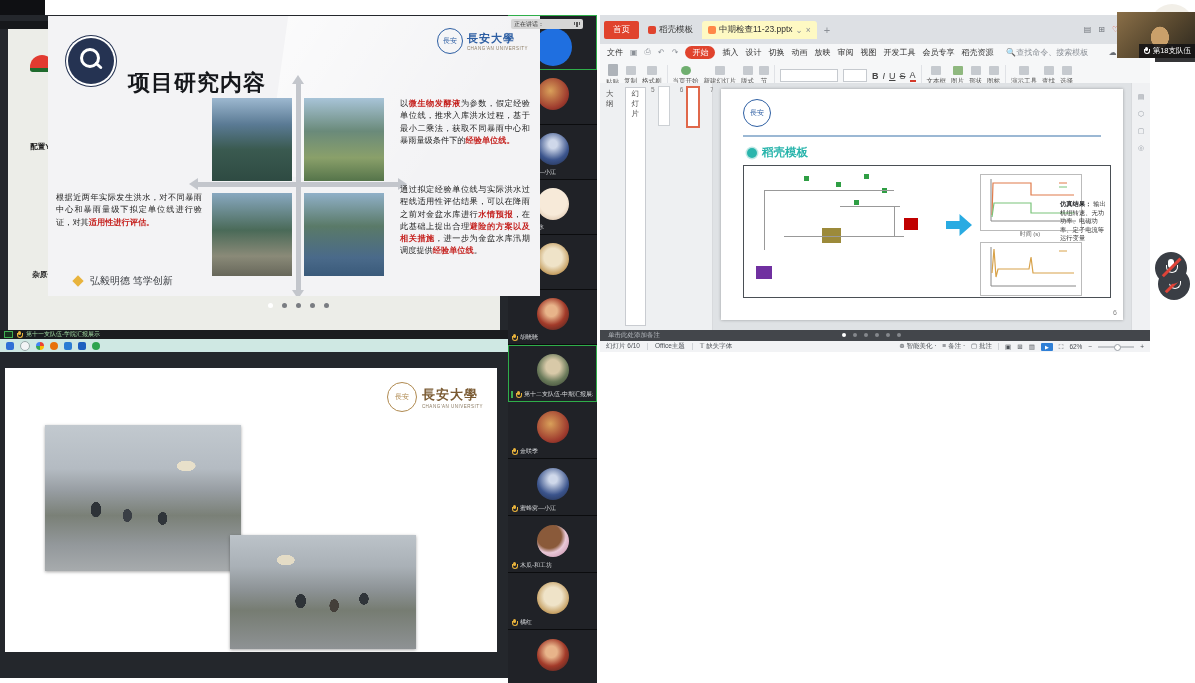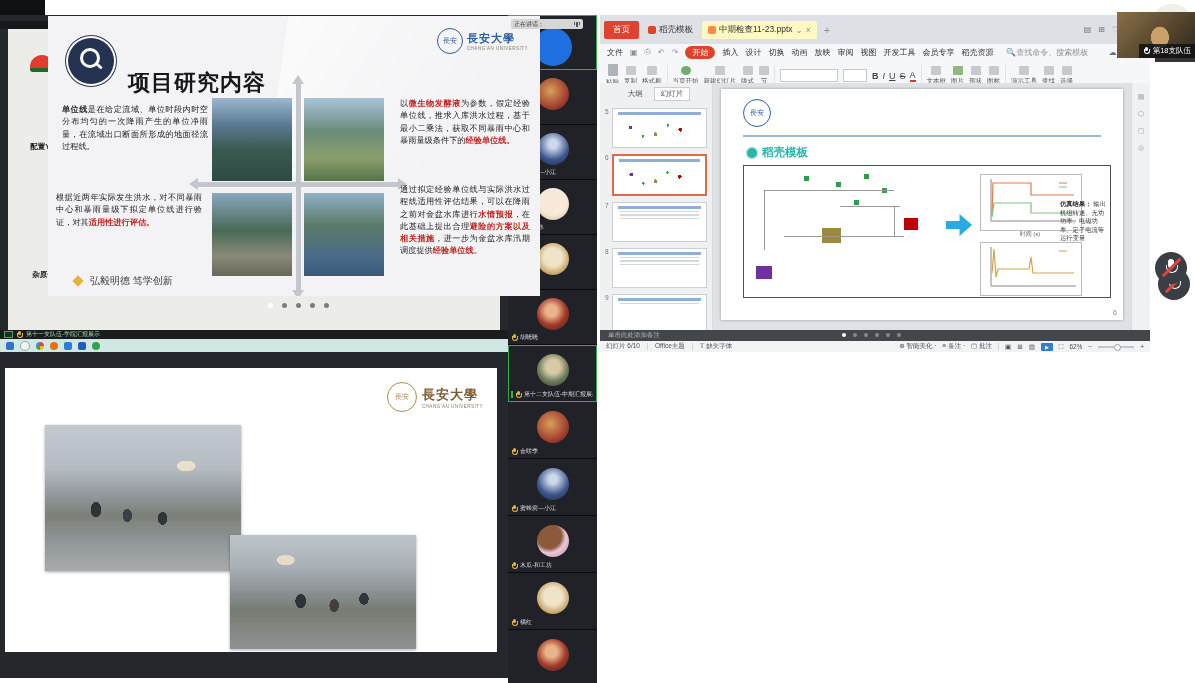--- a/index.html
+++ b/index.html
@@ -87,21 +87,21 @@
   .msearch{color:#8a8f96;margin-left:6px;}
   .msync{margin-left:auto;color:#6a6f76;}
   .wribbon{height:31px;background:#f6f7f8;border-bottom:1px solid #d8dadd;display:flex;align-items:center;gap:5px;padding:0 6px;font-size:6.5px;color:#555;overflow:hidden;white-space:nowrap;}
   .rit{display:flex;flex-direction:column;align-items:center;gap:2px;}
   .rg{width:10px;height:9px;background:#c6cacf;border-radius:1px;}
   .rsep{width:1px;height:22px;background:#e0e2e6;}
   .fbox{width:56px;height:11px;border:1px solid #c6cacf;background:#fff;}
   .fbox.sm{width:22px;}
   .bchars{display:flex;gap:4px;font-size:9px;color:#444;align-items:center;}
   .wbody{position:absolute;left:0;right:0;top:68px;bottom:22px;display:flex;}
-  .panel{width:112px;background:#eef0f2;border-right:1px solid #d8dadd;display:flex;flex-direction:column;}
+  .panel{width:112px;background:#eef0f2;border-right:1px solid #d8dadd;display:flex;}
   .ptabs{display:flex;gap:5px;justify-content:center;padding:4px 0;font-size:7.5px;color:#555;}
   .ptab.on{background:#fff;border:1px solid #c9ccd1;padding:1px 6px;}
   .ptab{padding:2px 6px;}
   .thumb{display:flex;gap:3px;padding:3px 5px;font-size:6.5px;color:#777;align-items:flex-start;}
   .tsl{flex:1;height:38px;background:#fff;border:1px solid #ccd0d4;position:relative;overflow:hidden;}
   .thumb.sel .tsl{border:2px solid #e0684b;}
   .ttl{height:2.5px;background:#8fb0d4;margin:3px 5px 2px;}
   .tln{height:1.5px;background:#d5d8dc;margin:2px 7px;}
   .tdg{position:absolute;left:5px;top:12px;right:5px;bottom:4px;background:
     radial-gradient(3px 3px at 15% 30%,#7030a0 60%,transparent 61%),
@@ -732,23 +732,20 @@
       <div class="magcirc"></div>
       <div class="s4title">项目研究内容</div>
       <div class="s4logo">
         <span class="calogo" style="width:24px;height:24px">長安</span>
         <span>
           <div class="logocn" style="font-size:11px;color:#2e5fa3">長安大學</div>
           <div class="logoen">CHANG'AN UNIVERSITY</div>
         </span>
       </div>
 
-      <div class="s4p" style="position:absolute;left:14px;top:88px;width:146px">
-        <b>单位线</b><span>是在给定流域、单位时段内时空分布均匀的一次降雨产生的单位净雨量，在流域出口断面所形成的地面径流过程线。</span>
-      </div>
       <div class="s4p" style="position:absolute;left:8px;top:176px;width:146px">
         <span>根据近两年实际发生洪水，对不同暴雨中心和暴雨量级下拟定单位线进行验证，对其</span><span class="hl">适用性进行评估。</span>
       </div>
 
       <div class="pgrid">
         <div class="pg pgA" style="left:0;top:0"></div>
         <div class="pg pgB" style="right:0;top:0"></div>
         <div class="pg pgC" style="left:0;bottom:0"></div>
         <div class="pg pgD" style="right:0;bottom:0"></div>
         <div class="crossh"></div>

